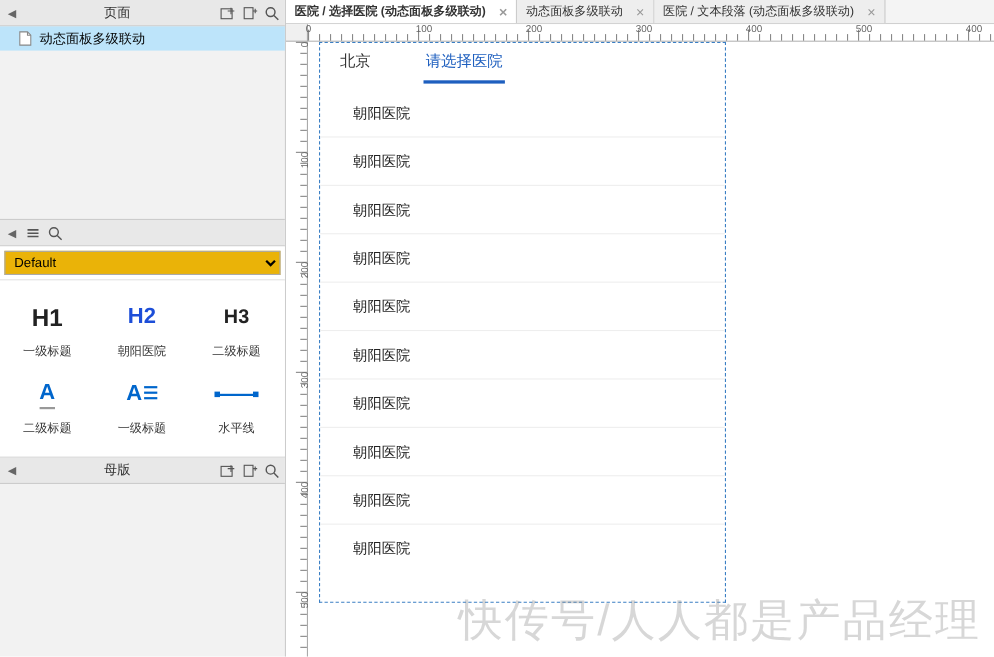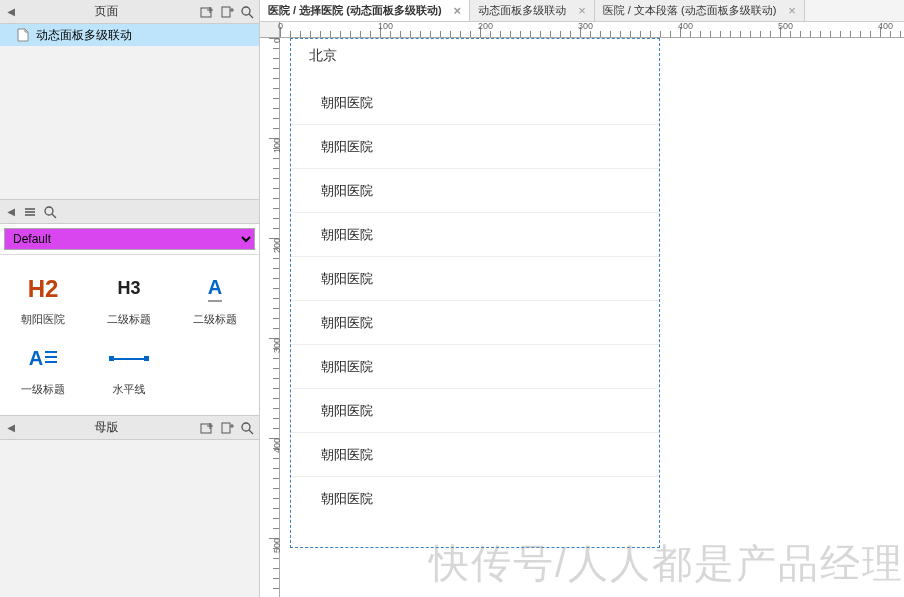--- a/index.html
+++ b/index.html
@@ -16,26 +16,26 @@
   
   
   .pages-panel { height: 200px; border-bottom: 1px solid #ccc; }
   .tree-item { display: flex; align-items: center; height: 22px; padding-left: 16px; cursor: pointer; }
   .tree-item.selected { background: #bde4fa; }
   .tree-item .doc-icon { width: 14px; height: 14px; margin-right: 6px; display: inline-flex; align-items: center; justify-content: center; }
   
   
   .library-panel { border-bottom: 1px solid #ccc; }
   .lib-select-row { display: flex; align-items: center; padding: 4px; border-bottom: 1px solid #ddd; background: #fff; }
-  .lib-select { flex: 1; height: 22px; border: 1px solid #aaa; background: #d946ef; padding: 0 4px; font-size: 12px; }
+  .lib-select { flex: 1; height: 22px; border: 1px solid #aaa; background: #eab308; padding: 0 4px; font-size: 12px; }
   .widget-grid { display: flex; flex-wrap: wrap; padding: 10px 0; background: #fff; }
   .widget-cell { width: 86px; height: 70px; display: flex; flex-direction: column; align-items: center; justify-content: center; cursor: pointer; }
   .widget-vis { height: 30px; display: flex; align-items: center; justify-content: center; font-weight: bold; }
   .h1 { font-size: 22px; color: #222; }
-  .h2 { font-size: 24px; color: #c2410c; }
+  .h2 { font-size: 20px; color: #1d4ed8; }
   .h3 { font-size: 18px; color: #222; }
   .a-label { font-size: 20px; color: #0066cc; font-weight: bold; border-bottom: 2px solid #999; padding-bottom: 1px; }
   .a-para { font-size: 20px; color: #0066cc; font-weight: bold; }
   .para-lines { display: inline-block; width: 12px; margin-left: 2px; }
   .para-lines span { display: block; height: 2px; background: #0066cc; margin-bottom: 3px; }
   .hline { width: 36px; height: 2px; background: #0066cc; position: relative; }
   .hline::before, .hline::after { content: ""; position: absolute; width: 5px; height: 5px; background: #0066cc; top: -1.5px; }
   .hline::before { left: -2px; }
   .hline::after { right: -2px; }
   .widget-label { font-size: 11px; color: #333; margin-top: 8px; }
@@ -69,21 +69,21 @@
   
   .dyn-panel { position: absolute; left: 10px; top: 0; width: 370px; height: 510px; border: 1px dashed #3b7fc4; }
   .dyn-tabs { display: flex; height: 42px; align-items: flex-start; padding: 0 16px; gap: 46px; }
   .dyn-tab { font-size: 14px; color: #333; padding: 8px 2px; cursor: pointer; }
   .dyn-tab.active { color: #1e5fbf; border-bottom: 3px solid #1e5fbf; }
   .dyn-list { }
   .dyn-item { height: 44px; display: flex; align-items: center; padding-left: 30px; font-size: 13px; color: #222; border-bottom: 1px solid #eee; cursor: pointer; }
   .dyn-item:last-child { border-bottom: none; }
 
   
-  .watermark { position: absolute; right: 0; bottom: 6px; font-size: 40px; font-weight: 300; color: rgba(140,140,140,0.35); letter-spacing: 2px; pointer-events: none; white-space: nowrap; }
+  .watermark { position: absolute; right: 12px; bottom: 6px; font-size: 40px; font-weight: 300; color: rgba(140,140,140,0.35); letter-spacing: 2px; pointer-events: none; white-space: nowrap; }
 
   svg { display: block; }
 </style>
 </head>
 <body>
 
 <div class="sidebar">
 
   <div class="pages-panel">
     <div class="panel-header">
@@ -137,20 +137,24 @@
             <line x1="9" y1="9" x2="13" y2="13" stroke="#555" stroke-width="1.3"></line>
           </svg>
       </span>
     </div>
     <div class="lib-select-row">
       <select class="lib-select">
         <option>Default</option>
       </select>
     </div>
     <div class="widget-grid">
+      <div class="widget-cell">
+        <div class="widget-vis h1">H1</div>
+        <div class="widget-label">一级标题</div>
+      </div>
       <div class="widget-cell">
         <div class="widget-vis h2">H2</div>
         <div class="widget-label">朝阳医院</div>
       </div>
       <div class="widget-cell">
         <div class="widget-vis h3">H3</div>
         <div class="widget-label">二级标题</div>
       </div>
       <div class="widget-cell">
         <div class="widget-vis">
@@ -358,20 +362,21 @@
       <div class="tick-v" style="top: 520px;"></div>
       <div class="tick-v" style="top: 530px;"></div>
       <div class="tick-v" style="top: 540px;"></div>
       <div class="tick-v" style="top: 550px;"></div>
     </div>
 
   <div class="canvas">
     <div class="dyn-panel">
       <div class="dyn-tabs">
         <div class="dyn-tab">北京</div>
+        <div class="dyn-tab active">请选择医院</div>
       </div>
       <div class="dyn-list" id="dyn-list">
           <div class="dyn-item">朝阳医院</div>
           <div class="dyn-item">朝阳医院</div>
           <div class="dyn-item">朝阳医院</div>
           <div class="dyn-item">朝阳医院</div>
           <div class="dyn-item">朝阳医院</div>
           <div class="dyn-item">朝阳医院</div>
           <div class="dyn-item">朝阳医院</div>
           <div class="dyn-item">朝阳医院</div>

